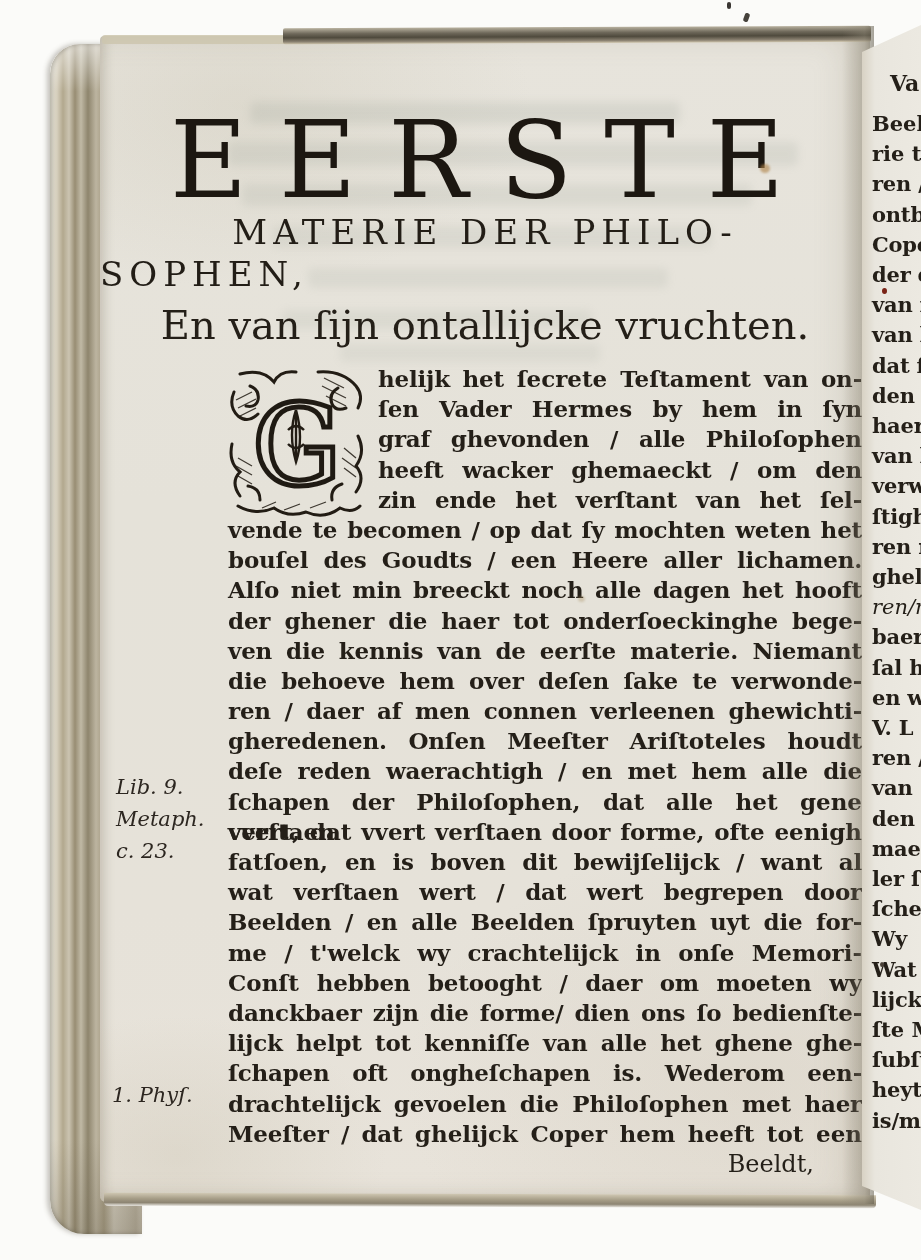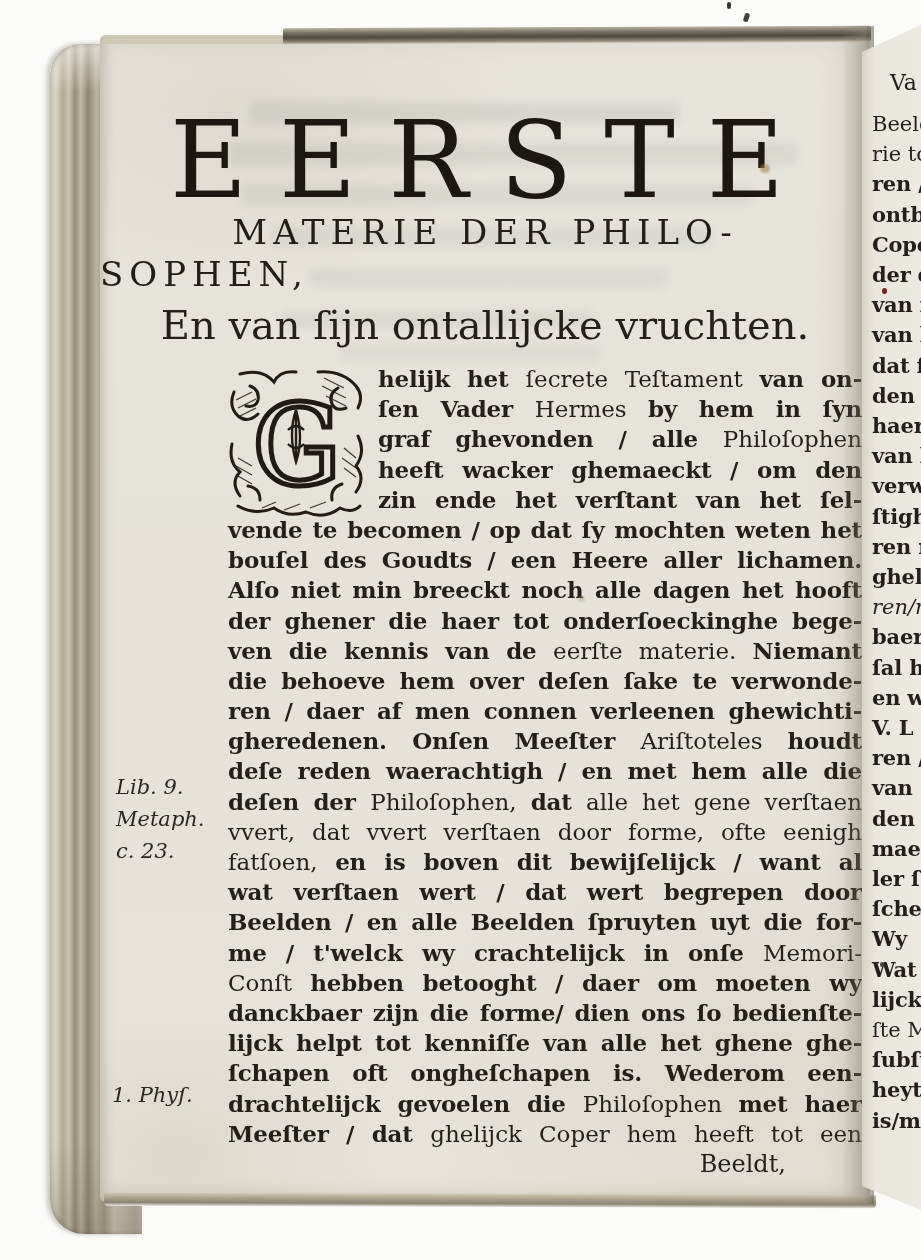--- a/index.html
+++ b/index.html
@@ -67,23 +67,23 @@
           letter-spacing:.30em;margin-right:-.30em;text-indent:.15em;color:#1c1711;}
   .t-sub1{left:0;top:176px;width:770px;text-align:center;font-size:34px;letter-spacing:6px;color:#221d16;}
   .t-sub2{left:0;top:218px;width:770px;text-align:left;font-size:34px;letter-spacing:6px;color:#221d16;}
   .t-tagline{left:0;top:266px;width:770px;text-align:center;font-size:40px;color:#241f18;}
 
   
   .body-block{left:128px;top:328px;width:634px;}
   .bline{height:30.2px;font-size:23px;line-height:30.2px;text-align:justify;text-align-last:justify;white-space:normal;}
   .bline.indent{margin-left:150px;}
   .s-bl{font-weight:bold;letter-spacing:-0.2px;}
-  .s-ro{font-weight:normal;}
+  .s-ro{font-weight:bold;}
   .s-it{font-style:italic;}
-  .catchword-line{height:30.2px;font-size:24px;line-height:30.2px;text-align:right;text-align-last:right;padding-right:76px;}
+  .catchword-line{height:30.2px;font-size:24px;line-height:30.2px;text-align:right;text-align-last:right;padding-right:48px;}
 
   
   .dropcap{left:126px;top:330px;width:140px;height:152px;}
 
   
   .mnote{left:16px;width:110px;font-style:italic;font-size:21px;color:#2c2620;white-space:nowrap;}
   .mn1{top:739px}.mn2{top:771px}.mn3{top:803px}.mn4{top:1047px;left:12px;}
 
   
   .ghost{position:absolute;background:#8e978c;filter:blur(4px);border-radius:5px;}
@@ -150,21 +150,21 @@
         <div class="bline indent"><span class="s-bl">zin ende het verſtant van het ſel-</span></div>
         <div class="bline"><span class="s-bl">vende te becomen / op dat ſy mochten weten het</span></div>
         <div class="bline"><span class="s-bl">bouſel des Goudts / een Heere aller lichamen.</span></div>
         <div class="bline"><span class="s-bl">Alſo niet min breeckt noch alle dagen het hooft</span></div>
         <div class="bline"><span class="s-bl">der ghener die haer tot onderſoeckinghe bege-</span></div>
         <div class="bline"><span class="s-bl">ven die kennis van de </span><span class="s-ro">eerſte materie. </span><span class="s-bl">Niemant</span></div>
         <div class="bline"><span class="s-bl">die behoeve hem over deſen ſake te verwonde-</span></div>
         <div class="bline"><span class="s-bl">ren / daer af men connen verleenen ghewichti-</span></div>
         <div class="bline"><span class="s-bl">gheredenen. Onſen Meeſter </span><span class="s-ro">Ariſtoteles </span><span class="s-bl">houdt</span></div>
         <div class="bline"><span class="s-bl">deſe reden waerachtigh / en met hem alle die</span></div>
-        <div class="bline"><span class="s-bl">deſen der </span><span class="s-ro">Philoſophen, </span><span class="s-bl">dat </span><span class="s-ro">alle het gene verſtaen</span></div>
+        <div class="bline"><span class="s-bl">ſchapen der </span><span class="s-ro">Philoſophen, </span><span class="s-bl">dat </span><span class="s-ro">alle het gene verſtaen</span></div>
         <div class="bline"><span class="s-ro">vvert, dat vvert verſtaen door forme, ofte eenigh</span></div>
         <div class="bline"><span class="s-ro">fatſoen, </span><span class="s-bl">en is boven dit bewijſelijck / want al</span></div>
         <div class="bline"><span class="s-bl">wat verſtaen wert / dat wert begrepen door</span></div>
         <div class="bline"><span class="s-bl">Beelden / en alle Beelden ſpruyten uyt die for-</span></div>
         <div class="bline"><span class="s-bl">me / t'welck wy crachtelijck in onſe </span><span class="s-ro">Memori-</span></div>
         <div class="bline"><span class="s-ro">Conſt </span><span class="s-bl">hebben betooght / daer om moeten wy</span></div>
         <div class="bline"><span class="s-bl">danckbaer zijn die forme/ dien ons ſo bedienſte-</span></div>
         <div class="bline"><span class="s-bl">lijck helpt tot kenniſſe van alle het ghene ghe-</span></div>
         <div class="bline"><span class="s-bl">ſchapen oft ongheſchapen is. Wederom een-</span></div>
         <div class="bline"><span class="s-bl">drachtelijck gevoelen die </span><span class="s-ro">Philoſophen </span><span class="s-bl">met haer</span></div>

